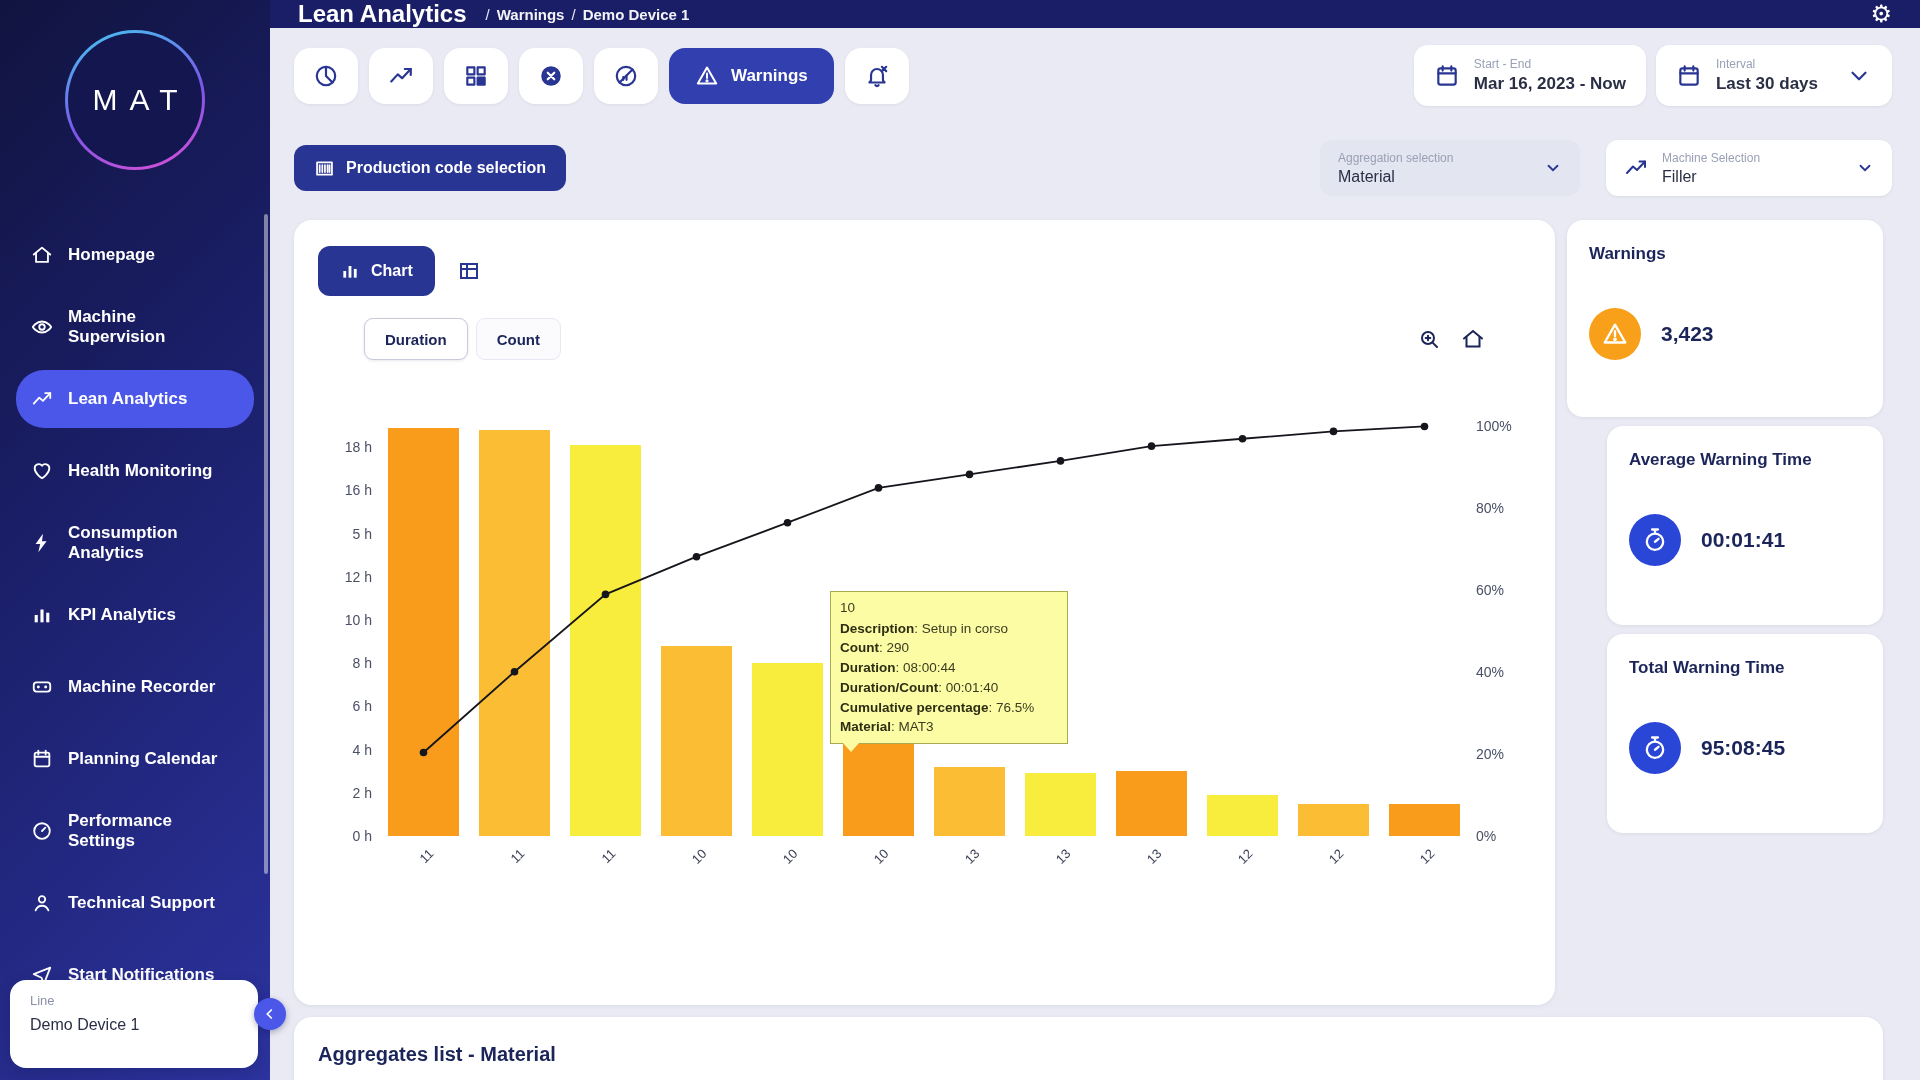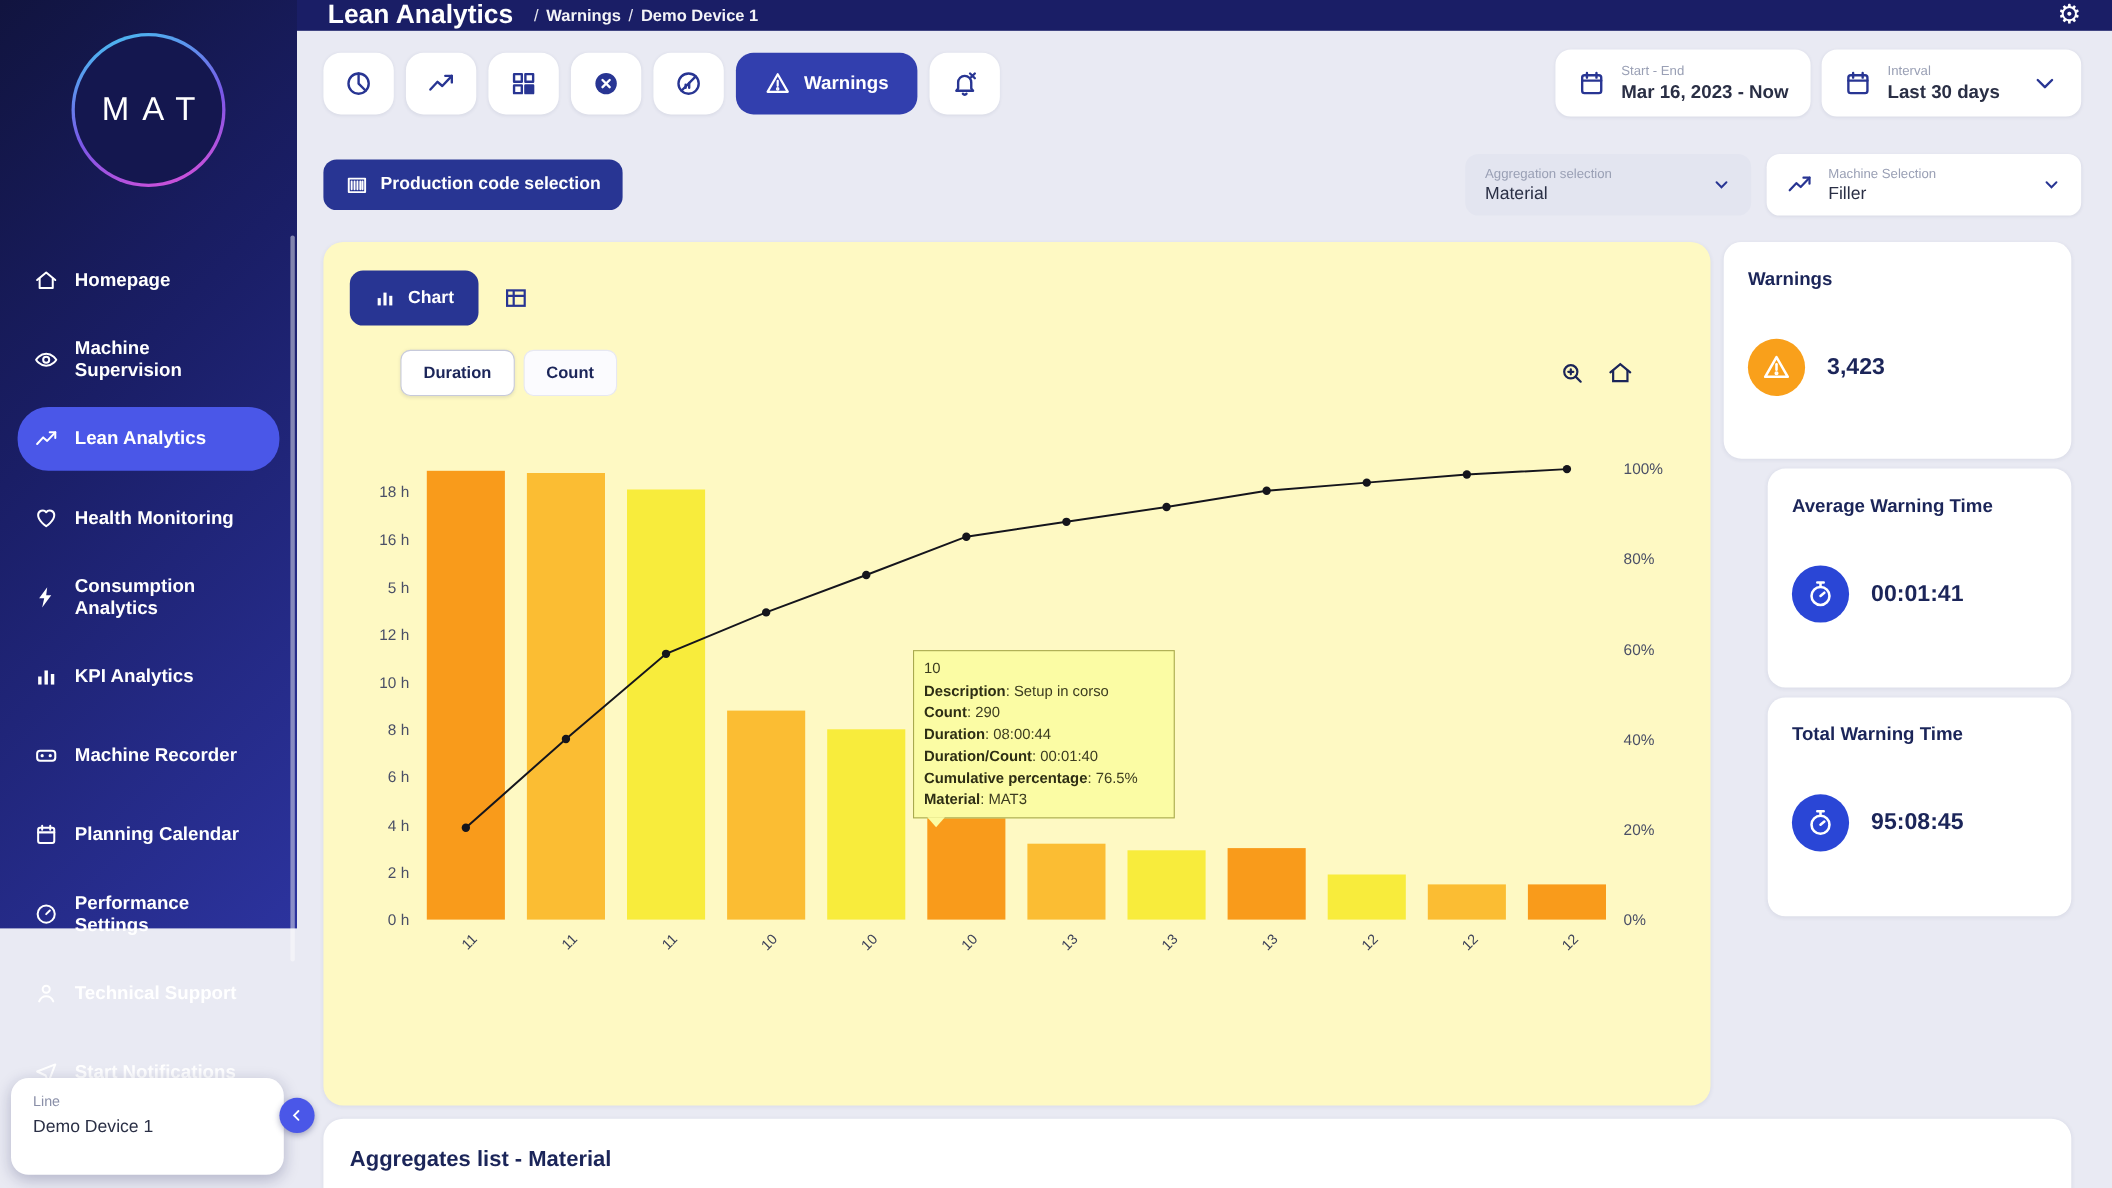--- a/index.html
+++ b/index.html
@@ -1,21 +1,21 @@
 <!DOCTYPE html>
 <html><head>
 <meta charset="utf-8">
 <style>
   * { margin:0; padding:0; box-sizing:border-box; }
   html,body { width:1920px; height:1080px; overflow:hidden;
     font-family:"Liberation Sans", sans-serif; background:#e9eaf3; color:#1b2559; }
   body { display:flex; }
 
   
-  .sidebar { position:relative; width:270px; height:844px; flex:0 0 270px;
+  .sidebar { position:relative; width:270px; height:1080px; flex:0 0 270px;
     background:linear-gradient(135deg,#11143f 0%,#1a1e66 40%,#2c339e 100%); color:#fff; }
   .logo-ring { width:140px; height:140px; margin:30px auto 0; border-radius:50%; padding:3px;
     background:linear-gradient(160deg,#43c9f2 0%,#7a57e8 55%,#e14fd6 100%); }
   .logo-inner { width:100%; height:100%; border-radius:50%; background:#14174f;
     display:flex; align-items:center; justify-content:center; }
   .logo-text { font-size:30px; font-weight:300; letter-spacing:12px; padding-left:12px; color:#fff; }
   .nav { margin-top:56px; padding:0 16px; }
   .nav-item { display:flex; align-items:center; gap:14px; min-height:58px; margin-bottom:14px;
     padding:6px 14px; border-radius:28px; cursor:pointer; }
   .nav-item.active { background:#4a57e8; }
@@ -62,33 +62,33 @@
   .dc-label { font-size:12px; color:#9aa0b5; margin-bottom:3px; }
   .dc-value { font-size:17px; font-weight:600; color:#2a2f45; }
   .chev { width:18px; height:18px; stroke:#283593 !important; margin-left:14px; }
 
   
   .row2 { display:flex; align-items:center; margin-top:34px; }
   .sel-btn { height:46px; background:#283593; color:#fff; border-radius:12px; display:flex;
     align-items:center; gap:11px; padding:0 20px; margin-right:9px; cursor:pointer; }
   .sel-btn svg { width:21px; height:21px; stroke:#fff; fill:none; stroke-width:2; stroke-linecap:round; stroke-linejoin:round; }
   .sel-btn span { font-size:16px; font-weight:700; }
-  .dd-group { margin-left:auto; display:flex; gap:14px; }
+  .dd-group { margin-left:auto; display:flex; gap:26px; }
   .dropdown { height:56px; border-radius:12px; display:flex; align-items:center; padding:0 18px; cursor:pointer; }
   .dropdown.flat { background:#e3e5f0; width:260px; }
   .dropdown.card { background:#fff; width:286px; box-shadow:0 1px 3px rgba(27,37,89,.07); }
   .dropdown svg.lead { width:24px; height:24px; stroke:#283593; fill:none; stroke-width:2;
     stroke-linecap:round; stroke-linejoin:round; margin-right:14px; }
   .dd-label { font-size:12px; color:#9aa0b5; margin-bottom:3px; }
   .dd-value { font-size:16px; color:#2a2f45; }
   .dd-chev { margin-left:auto; width:18px; height:18px; stroke:#283593; fill:none; stroke-width:2.4; stroke-linecap:round; }
 
   
   .grid { display:flex; gap:12px; margin-top:24px; }
-  .chart-card { position:relative; width:1261px; height:785px; background:#fef9c3; border-radius:18px;
+  .chart-card { position:relative; width:1261px; height:785px; background:#ffffff; border-radius:18px;
     padding:26px 24px; box-shadow:0 1px 4px rgba(27,37,89,.07); }
   .chart-head { display:flex; align-items:center; gap:22px; }
   .chart-btn { height:50px; border-radius:12px; background:#283593; color:#fff; display:flex;
     align-items:center; gap:11px; padding:0 22px; cursor:pointer; }
   .chart-btn svg { width:20px; height:20px; fill:#fff; }
   .chart-btn span { font-size:16px; font-weight:700; }
   .table-view-btn { cursor:pointer; display:flex; }
   .table-view-btn svg { width:24px; height:24px; stroke:#283593; fill:none; stroke-width:2; }
   .toggle-row { display:flex; align-items:center; margin-top:22px; padding-left:46px; }
   .toggle-btn { height:42px; padding:0 20px; display:flex; align-items:center; border-radius:9px;

